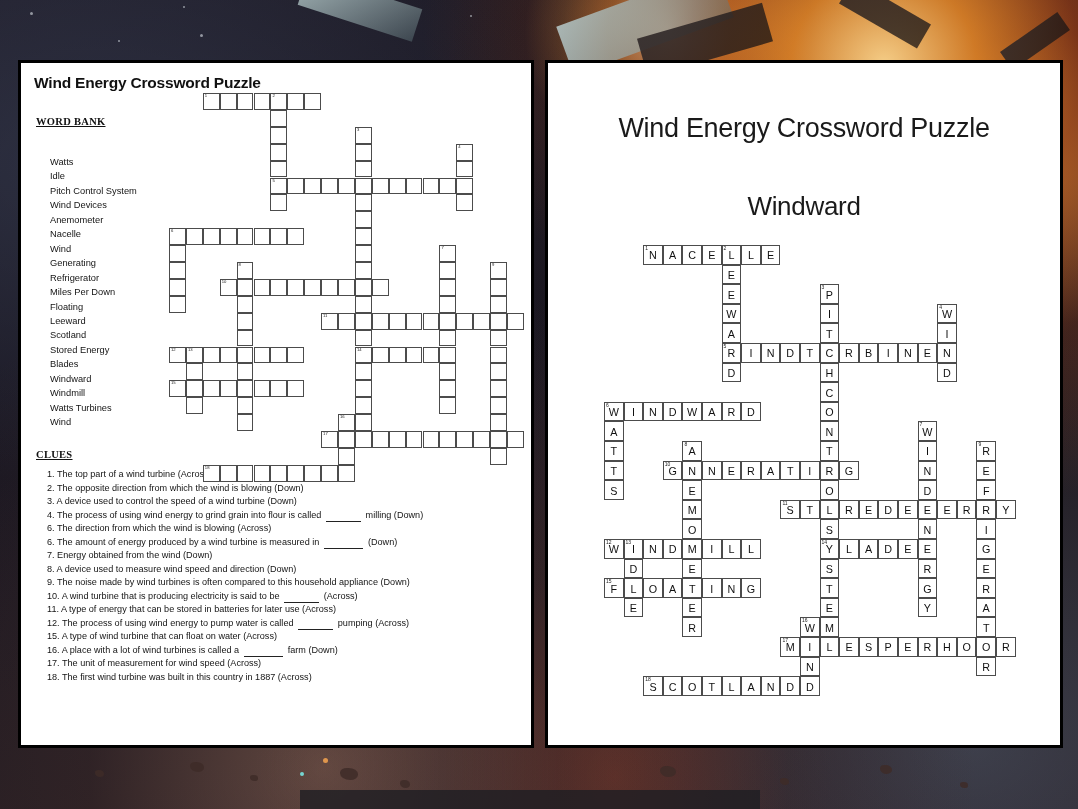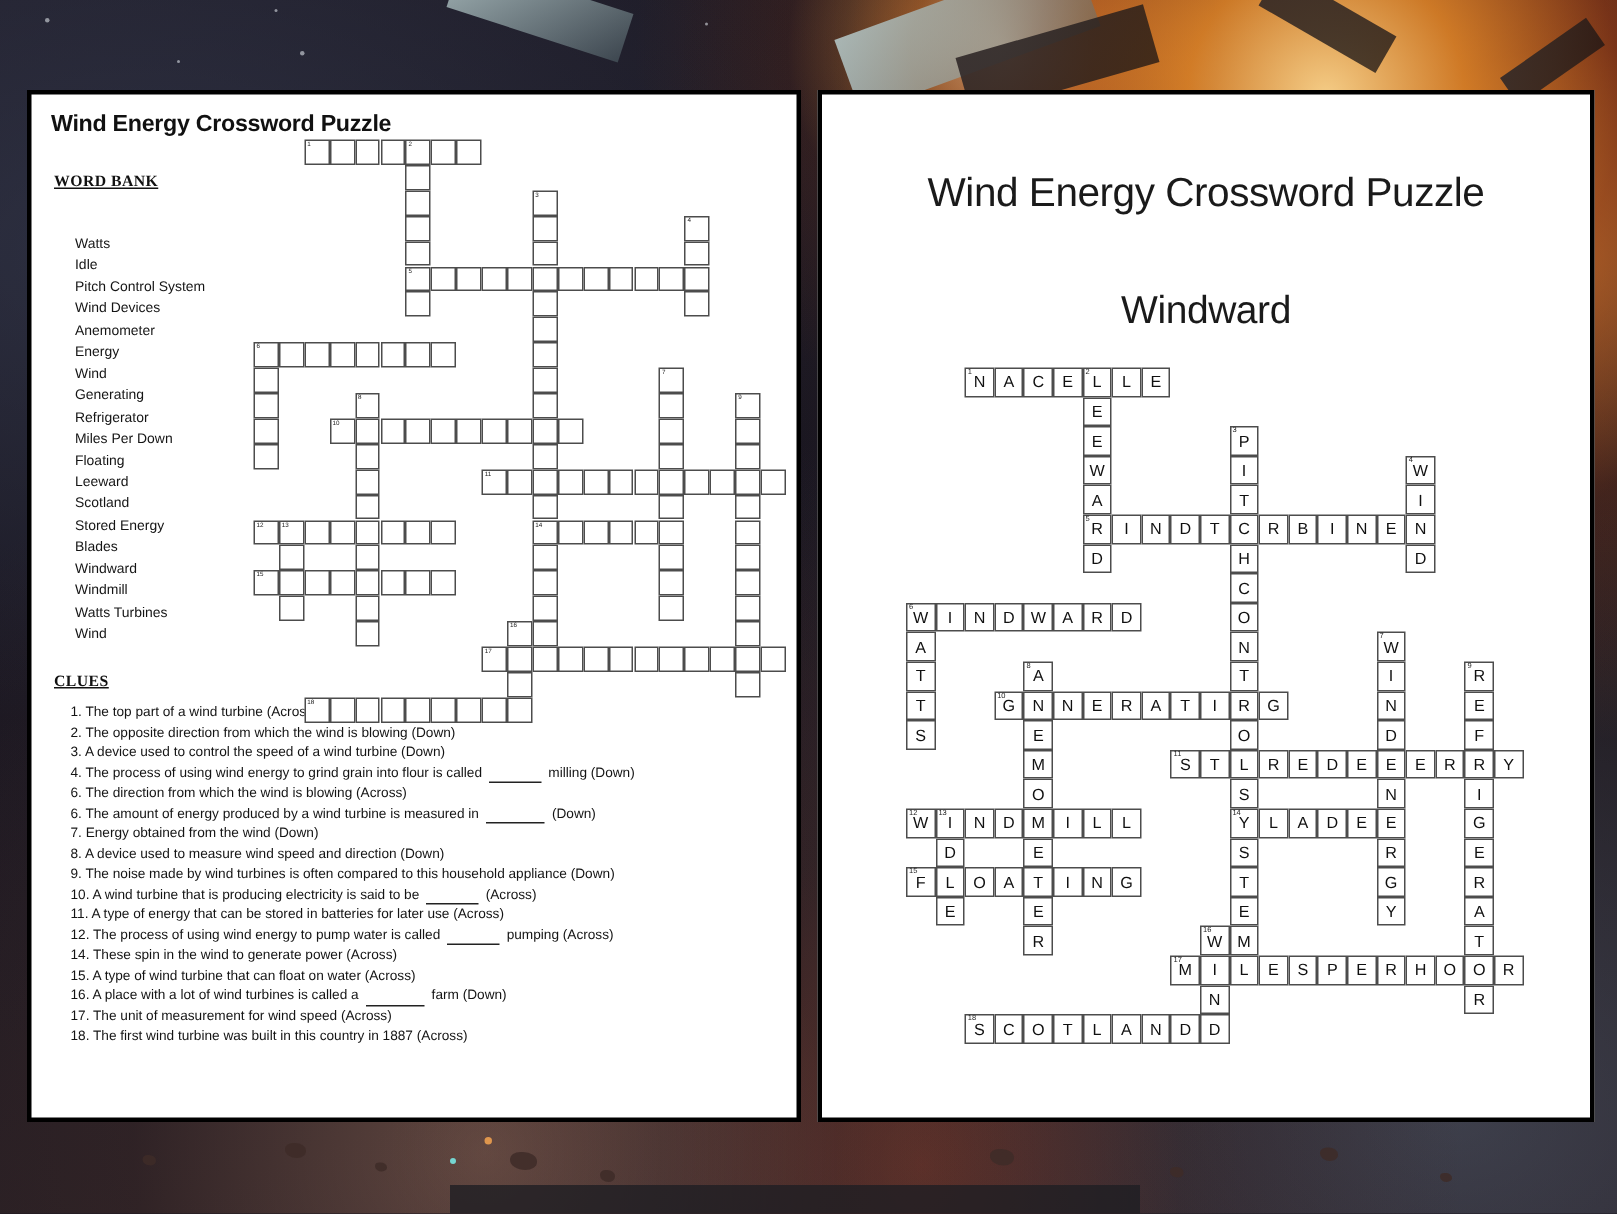--- a/index.html
+++ b/index.html
@@ -220,21 +220,21 @@
 
 <div class="page" id="page-left">
   <div class="left-title">Wind Energy Crossword Puzzle</div>
   <div class="section-head" id="wordbank-head">WORD BANK</div>
   <ul id="wordbank-list">
       <li>Watts</li>
       <li>Idle</li>
       <li>Pitch Control System</li>
       <li>Wind Devices</li>
       <li>Anemometer</li>
-      <li>Energy</li>
+      <li>Nacelle</li>
       <li>Wind</li>
       <li>Generating</li>
       <li>Refrigerator</li>
       <li>Miles Per Down</li>
       <li>Floating</li>
       <li>Leeward</li>
       <li>Scotland</li>
       <li>Stored Energy</li>
       <li>Blades</li>
       <li>Windward</li>
@@ -249,21 +249,20 @@
       <li>3. A device used to control the speed of a wind turbine (Down)</li>
       <li>4. The process of using wind energy to grind grain into flour is called <span class="blank" style="width: 35.2px;"></span> milling (Down)</li>
       <li>6. The direction from which the wind is blowing (Across)</li>
       <li>6. The amount of energy produced by a wind turbine is measured in <span class="blank" style="width: 39.6px;"></span> (Down)</li>
       <li>7. Energy obtained from the wind (Down)</li>
       <li>8. A device used to measure wind speed and direction (Down)</li>
       <li>9. The noise made by wind turbines is often compared to this household appliance (Down)</li>
       <li>10. A wind turbine that is producing electricity is said to be <span class="blank" style="width: 35.2px;"></span> (Across)</li>
       <li>11. A type of energy that can be stored in batteries for later use (Across)</li>
       <li>12. The process of using wind energy to pump water is called <span class="blank" style="width: 35.2px;"></span> pumping (Across)</li>
-      <li>14. These spin in the wind to generate power (Across)</li>
       <li>15. A type of wind turbine that can float on water (Across)</li>
       <li>16. A place with a lot of wind turbines is called a <span class="blank" style="width: 39.6px;"></span> farm (Down)</li>
       <li>17. The unit of measurement for wind speed (Across)</li>
       <li>18. The first wind turbine was built in this country in 1887 (Across)</li>
     </ul>
   <div class="grid" id="grid-puzzle" style="left: 148px; top: 30px;">
       <div class="cell" style="left: 33.8px; top: 0px; width: 16.9px; height: 16.9px;">
         <span class="num">1</span>
       </div>
       <div class="cell" style="left: 50.7px; top: 0px; width: 16.9px; height: 16.9px;"></div>

